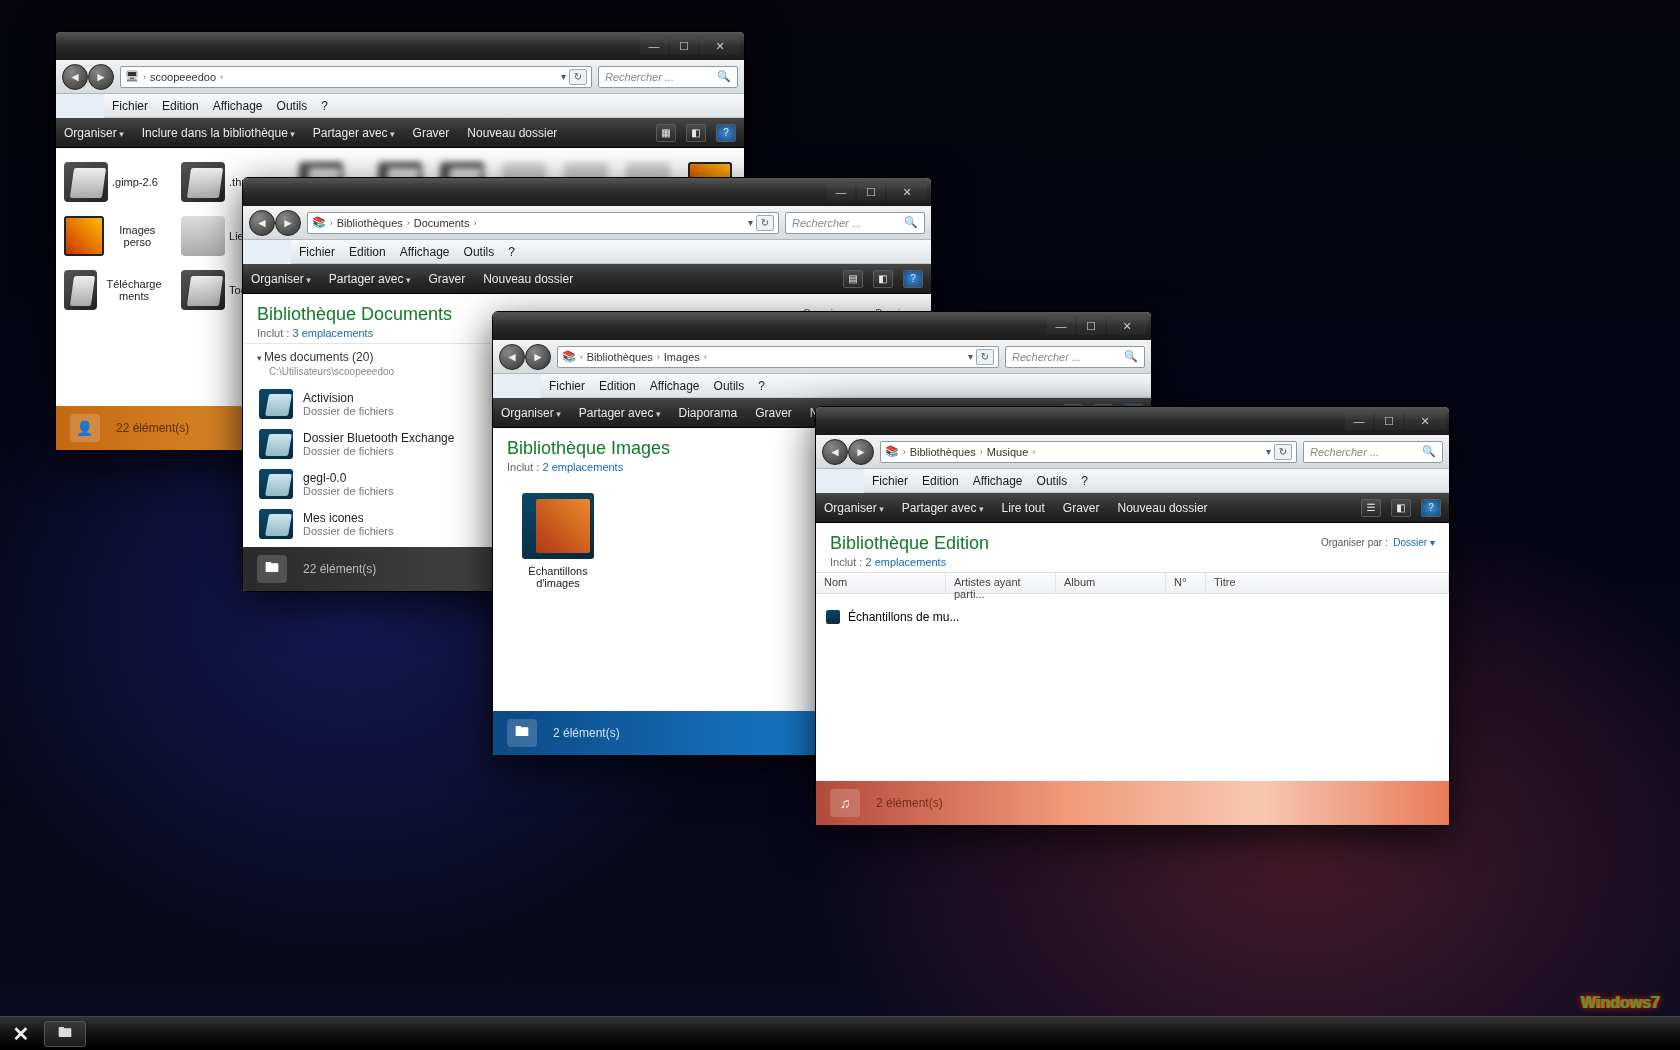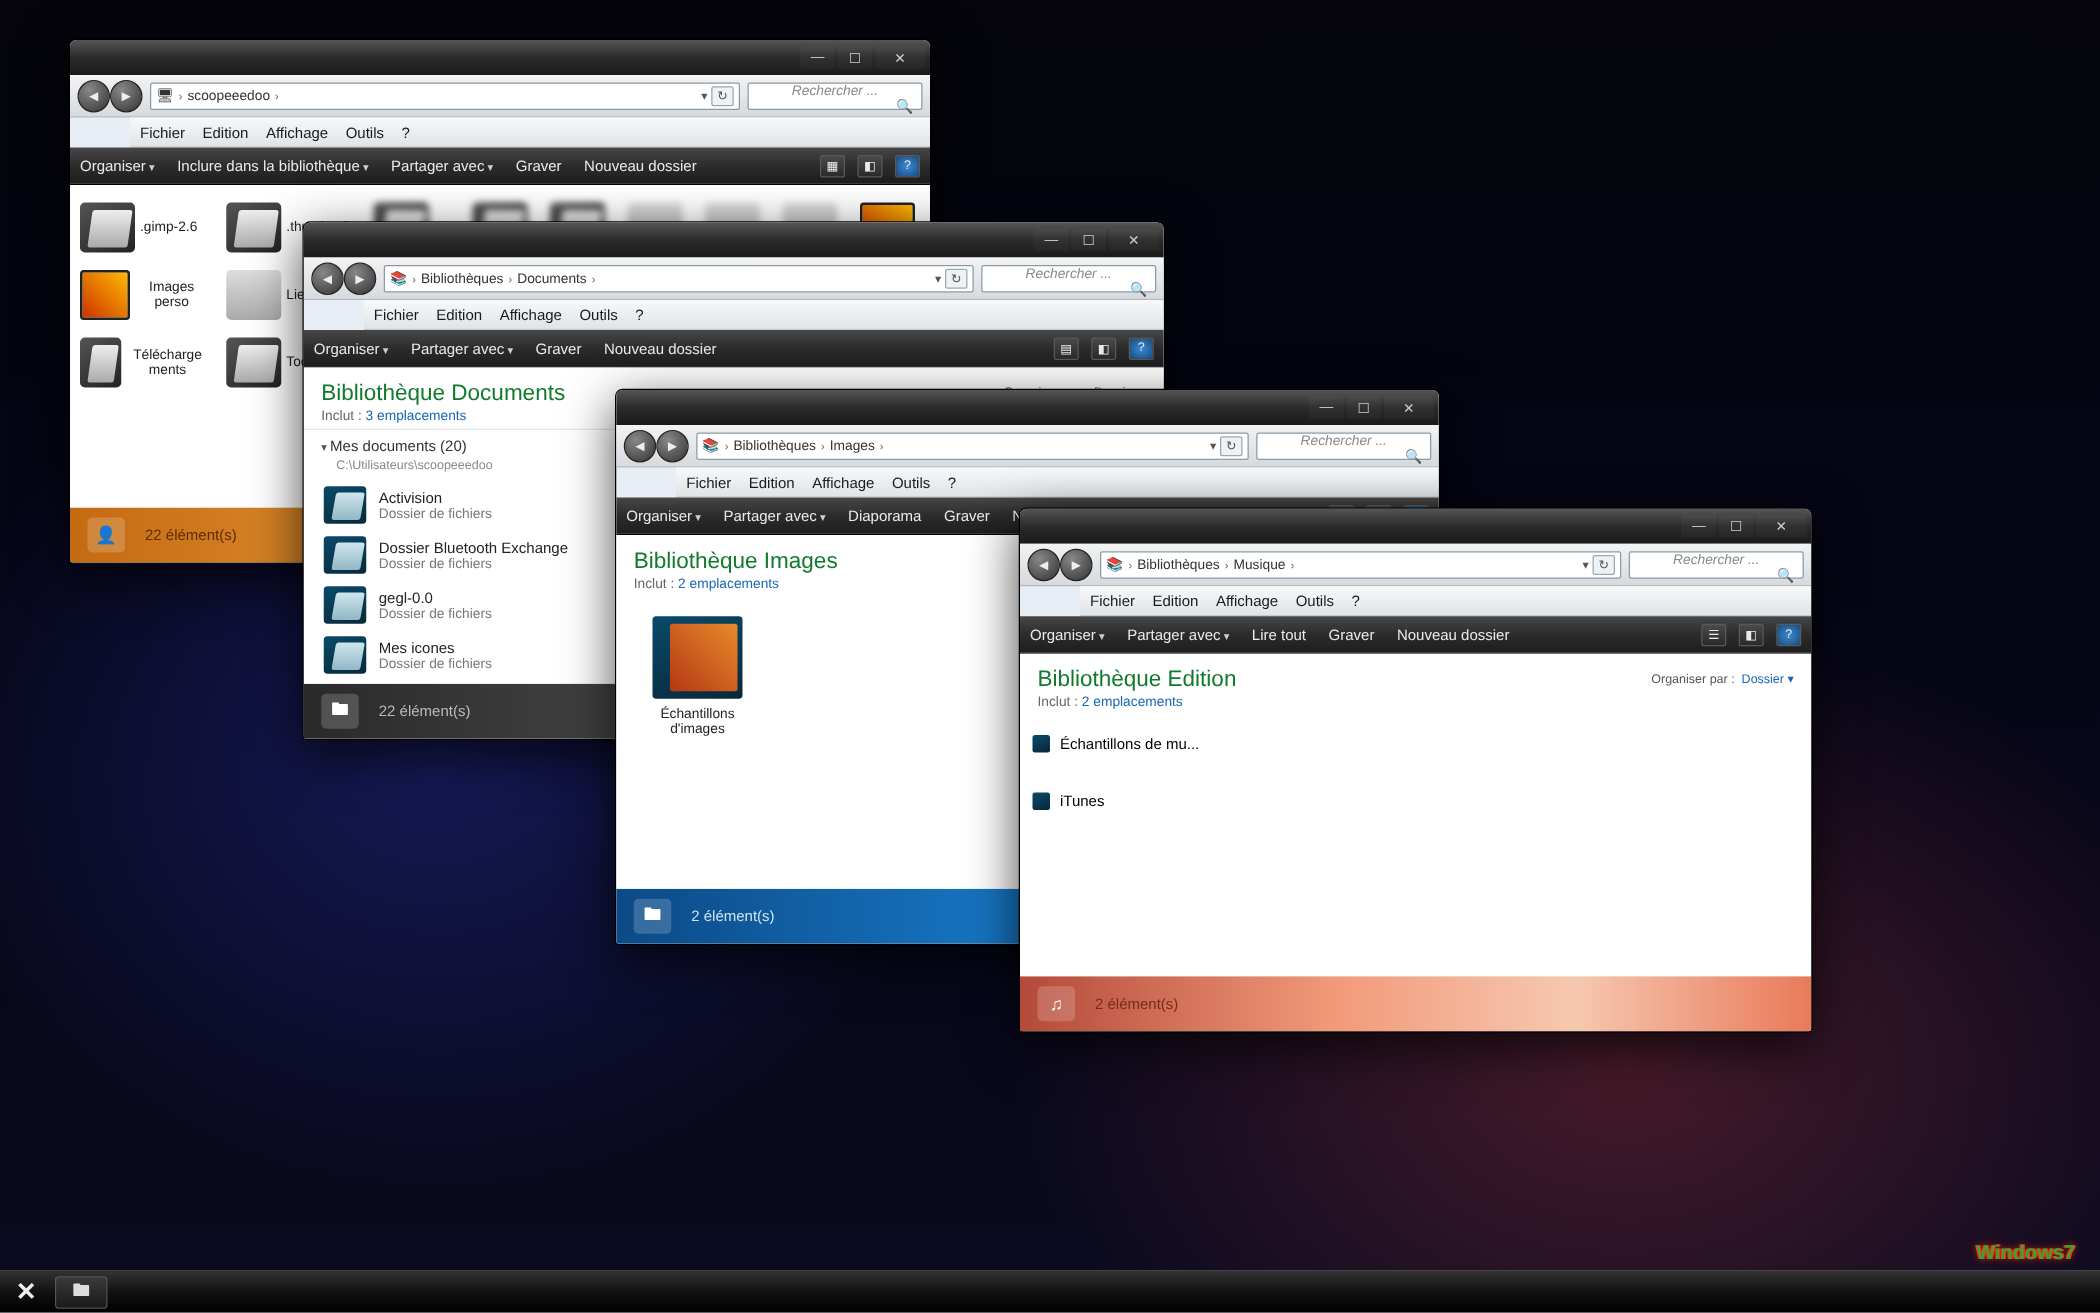--- a/index.html
+++ b/index.html
@@ -44,21 +44,21 @@
 .navbtns{ display:flex; gap:-4px;}
 .navbtn{ width:26px; height:26px; border-radius:50%; background:radial-gradient(circle at 35% 30%,#888,#333);
   border:1px solid #222; display:flex; align-items:center; justify-content:center; color:#eee; font-size:12px;}
 .addr{ flex:1; height:22px; background:#fff; border:1px solid #8a9aa8; border-radius:2px;
   display:flex; align-items:center; padding:0 4px; font-size:11px; color:#333; gap:4px;}
 .addr .seg{ color:#333; }
 .addr .chev{ color:#666; font-size:9px;}
 .addr-end{ margin-left:auto; display:flex; gap:3px; align-items:center; color:#555; font-size:10px;}
 .addr-mini{ width:18px; height:16px; border:1px solid #9aa; background:#eef2f6; display:flex; align-items:center; justify-content:center; border-radius:2px;}
 .search{ width:140px; height:22px; background:#fff; border:1px solid #8a9aa8; border-radius:2px;
-  display:flex; align-items:center; padding:0 6px; font-size:11px; color:#888; font-style:italic;flex-direction:column;}
+  display:flex; align-items:center; padding:0 6px; font-size:11px; color:#888; font-style:italic;}
 .search .mag{ margin-left:auto; color:#3a6ea5; font-style:normal;}
 .menubar{
   height:24px; background:linear-gradient(180deg,#f7f8f9,#e0e4e7); border-bottom:1px solid #c6cace;
   display:flex; align-items:center; padding:0 8px; gap:14px; font-size:12px; color:#1a1a1a;margin-left:48px;
 }
 .toolbar{
   height:30px; background:linear-gradient(180deg,#474747 0%,#2c2c2c 50%,#1e1e1e 100%);
   border-bottom:1px solid #000; display:flex; align-items:center; padding:0 8px; gap:18px;
   font-size:12px; color:#eaeaea;
 }
@@ -432,27 +432,30 @@
       <span class="ticon">◧</span>
       <span class="ticon" style="background:radial-gradient(#3b8bd6,#1a4a7a)">?</span>
     </div>
   </div>
   <div class="content">
     <div class="libhead">
       <div class="libtitle">Bibliothèque Edition</div>
       <div class="libsub"><span>Inclut :</span> <a href="#">2 emplacements</a></div>
     </div>
     <div class="arrange"><span>Organiser par :</span>&nbsp;&nbsp;<a href="#"><span>Dossier</span> ▾</a></div>
+    <div class="cols">
+      <div style="flex:0 0 130px">Nom</div>
+      <div style="flex:0 0 110px">Artistes ayant parti...</div>
+      <div style="flex:0 0 110px">Album</div>
+      <div style="flex:0 0 40px">N°</div>
+      <div style="flex:1">Titre</div>
+    </div>
     <div class="musicitem">
         <span class="micon"></span>
         <span>Échantillons de mu...</span>
-      </div>
-    <div class="musicitem">
-        <span class="micon"></span>
-        <span>iTunes</span>
       </div>
   </div>
   <div class="status" style="background:linear-gradient(90deg,#b34a3a,#f29a7a 40%,#f6c8b0 70%,#e97a5a);">
     <div class="sicon">♫</div>
     <span style="color:#7a2a18">2 élément(s)</span>
   </div>
 </div>
 
 <div class="taskbar">
   <div class="taskbar-btn start-x">✕</div>

